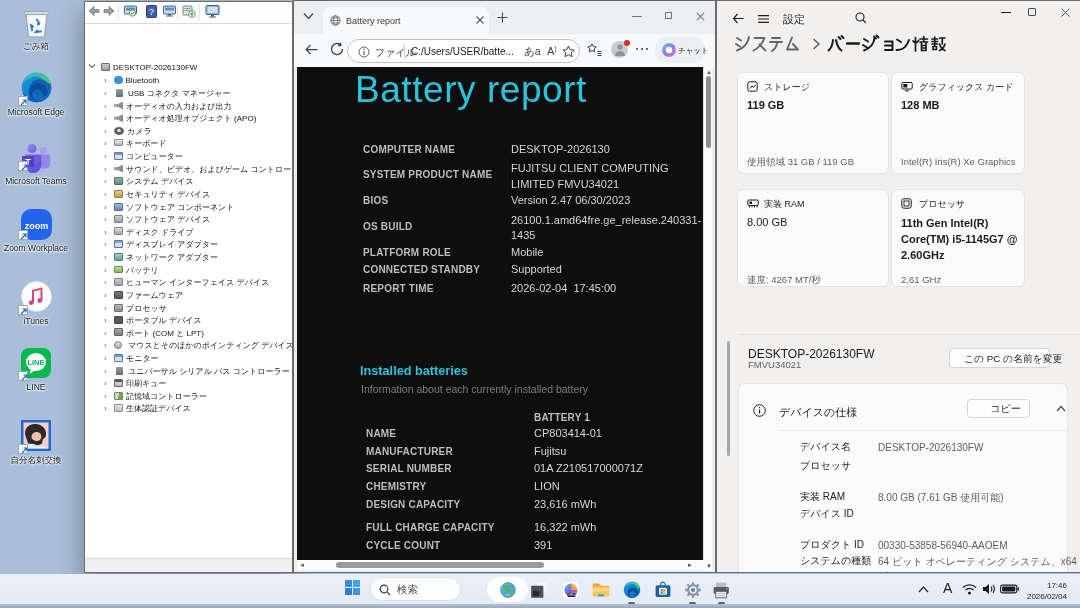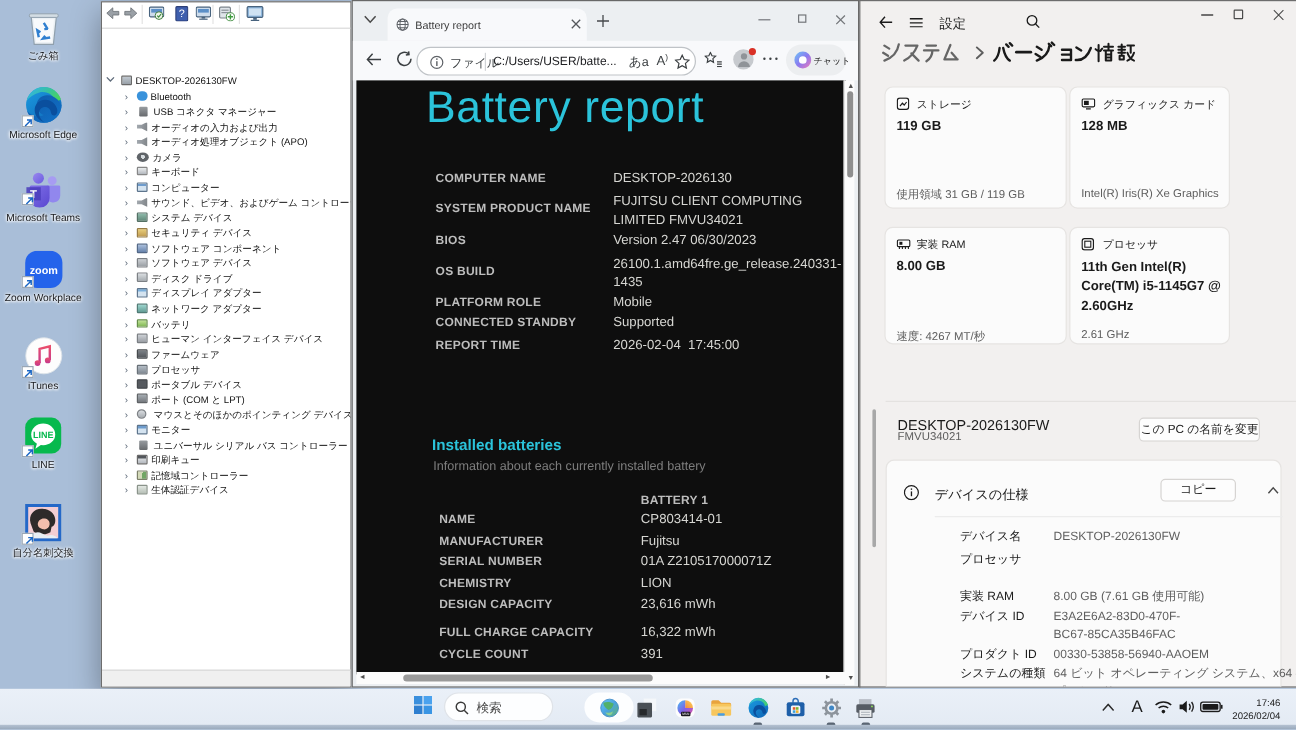--- a/index.html
+++ b/index.html
@@ -32,21 +32,21 @@
 #br .addr { position:absolute; left:0; top:33px; width:100%; height:33px; background:#f8f9fb; }
 #br .urlpill { position:absolute; left:53px; top:5px; width:233px; height:24px; background:#fff; border:1px solid #bfc3c7; border-radius:12px; font-size:10px; color:#444; }
 #br .page { position:absolute; left:3px; top:66px; width:408px; height:495px; background:#0e0e0e; overflow:hidden; }
 #br .vsb { position:absolute; right:3px; top:66px; width:9px; height:504px; background:#fcfcfc; border-left:1px solid #e0e0e0; }
 #br .hsb { position:absolute; left:3px; bottom:2px; height:10px; width:408px; background:#fcfcfc; }
 .blabel { position:absolute; font-size:10px; font-weight:bold; color:#bdbdbd; letter-spacing:.2px; white-space:nowrap; }
 .bval { position:absolute; font-size:11px; color:#d6d6d2; white-space:nowrap; }
 
 #st { left:716px; top:0; width:364px; height:573px; background:#f2f0ef; border:1px solid #6d6d6d; border-right:none; }
 .card { position:absolute; background:#fbfbfb; border:1px solid #e6e4e2; border-radius:7px; }
-.sbtn { position:absolute; background:#fdfdfd; border:1px solid #d6d4d2; border-radius:4px; font-size:10.5px; color:#1b1b1b; text-align:center; }
+.sbtn { position:absolute; background:#fdfdfd; border:1px solid #d6d4d2; border-radius:4px; font-size:10.5px; color:#1b1b1b; text-align:center;padding-left:14px; }
 .srow-l { position:absolute; left:61px; font-size:10px; color:#1b1b1b; white-space:nowrap; }
 .srow-v { position:absolute; left:139px; font-size:10px; color:#5e5e5e; white-space:nowrap; line-height:15.5px; }
 
 #tb { position:absolute; left:0; top:574px; width:1080px; height:34px; background:linear-gradient(#eaf0f8,#e4ebf4 85%,#dfe7f1); }
 #tb:after { content:""; position:absolute; left:0; bottom:0; width:100%; height:4px; background:linear-gradient(#b5c2d2,#97a7ba); }
 .tbi { position:absolute; top:3px; width:26px; height:26px; transform:scale(.87); }
 </style>
 </head>
 <body>
 
@@ -463,21 +463,21 @@
     </svg>
   <span class="abs nw" style="left:202px;top:80px;font-size:9px;color:#1b1b1b">グラフィックス カード</span>
   <span class="abs nw" style="left:184px;top:98px;font-size:11px;font-weight:bold;color:#1a1a1a">128 MB</span>
   <span class="abs nw" style="left:184px;top:155px;font-size:9.5px;color:#5e5e5e">Intel(R) Iris(R) Xe Graphics</span>
   <svg class="abs" style="left:30px;top:197px" width="12" height="11" viewBox="0 0 12 11">
       <rect x="0.8" y="2" width="10.4" height="5.5" rx="1" fill="none" stroke="#1b1b1b" stroke-width="1"></rect>
       <path d="M2.5 7.5 v2 M5 7.5 v2 M7.5 7.5 v2 M10 7.5 v2" stroke="#1b1b1b" stroke-width=".9"></path>
       <rect x="2.5" y="3.5" width="2.5" height="2.5" fill="#1b1b1b"></rect>
     </svg>
   <span class="abs nw" style="left:47px;top:197px;font-size:9px;color:#1b1b1b">実装 RAM</span>
-  <span class="abs nw" style="left:30px;top:215px;font-size:11px;font-weight:bold;color:#1a1a1a">8.00 GB</span>
+  <span class="abs nw" style="left:30px;top:215px;font-size:11px;font-weight:normal;color:#1a1a1a">8.00 GB</span>
   <span class="abs nw" style="left:30px;top:273px;font-size:9.5px;color:#5e5e5e">速度: 4267 MT/秒</span>
   <svg class="abs" style="left:184px;top:197px" width="11" height="11" viewBox="0 0 11 11">
       <rect x="0.8" y="0.8" width="9.4" height="9.4" rx="2" fill="none" stroke="#1b1b1b" stroke-width="1"></rect>
       <rect x="3" y="3" width="5" height="5" fill="none" stroke="#1b1b1b" stroke-width=".9"></rect>
     </svg>
   <span class="abs nw" style="left:202px;top:197px;font-size:9px;color:#1b1b1b">プロセッサ</span>
   <div class="abs nw" style="left:184px;top:214px;font-size:11px;font-weight:bold;color:#1a1a1a;line-height:16px">11th Gen Intel(R)<br>Core(TM) i5-1145G7 @<br>2.60GHz</div>
   <span class="abs nw" style="left:184px;top:273px;font-size:9.5px;color:#5e5e5e">2.61 GHz</span>
 
   <div class="abs" style="left:21px;top:333px;width:343px;height:1px;background:#e4e2e0"></div>
@@ -497,21 +497,20 @@
     <svg class="abs" style="left:317px;top:21px" width="10" height="7" viewBox="0 0 10 7">
         <path d="M1 6 L5 1.5 L9 6" stroke="#4a4a4a" stroke-width="1.2" fill="none"></path>
       </svg>
     <div class="abs" style="left:40px;top:46px;width:290px;height:1px;background:#ececec"></div>
     <div class="srow-l" style="top:55.5px">デバイス名</div>
       <div class="srow-v" style="top:55.5px">DESKTOP-2026130FW</div>
     <div class="srow-l" style="top:74.5px">プロセッサ</div>
     <div class="srow-l" style="top:105.5px">実装 RAM</div>
       <div class="srow-v" style="top:105.5px">8.00 GB (7.61 GB 使用可能)</div>
     <div class="srow-l" style="top:122.5px">デバイス ID</div>
-      <div class="srow-v" style="top:122.5px">E3A2E6A2-83D0-470F-<br>BC67-85CA35B46FAC</div>
     <div class="srow-l" style="top:153.5px">プロダクト ID</div>
       <div class="srow-v" style="top:153.5px">00330-53858-56940-AAOEM</div>
     <div class="srow-l" style="top:169.5px">システムの種類</div>
       <div class="srow-v" style="top:169.5px">64 ビット オペレーティング システム、x64 ベース<br>プロセッサ</div>
   </div>
 </div>
 
 <div id="tb">
   <svg class="abs" style="left:345px;top:6px" width="15" height="15" viewBox="0 0 15 15">
       <rect x="0" y="0" width="7" height="7" fill="#3a8fdd"></rect>

